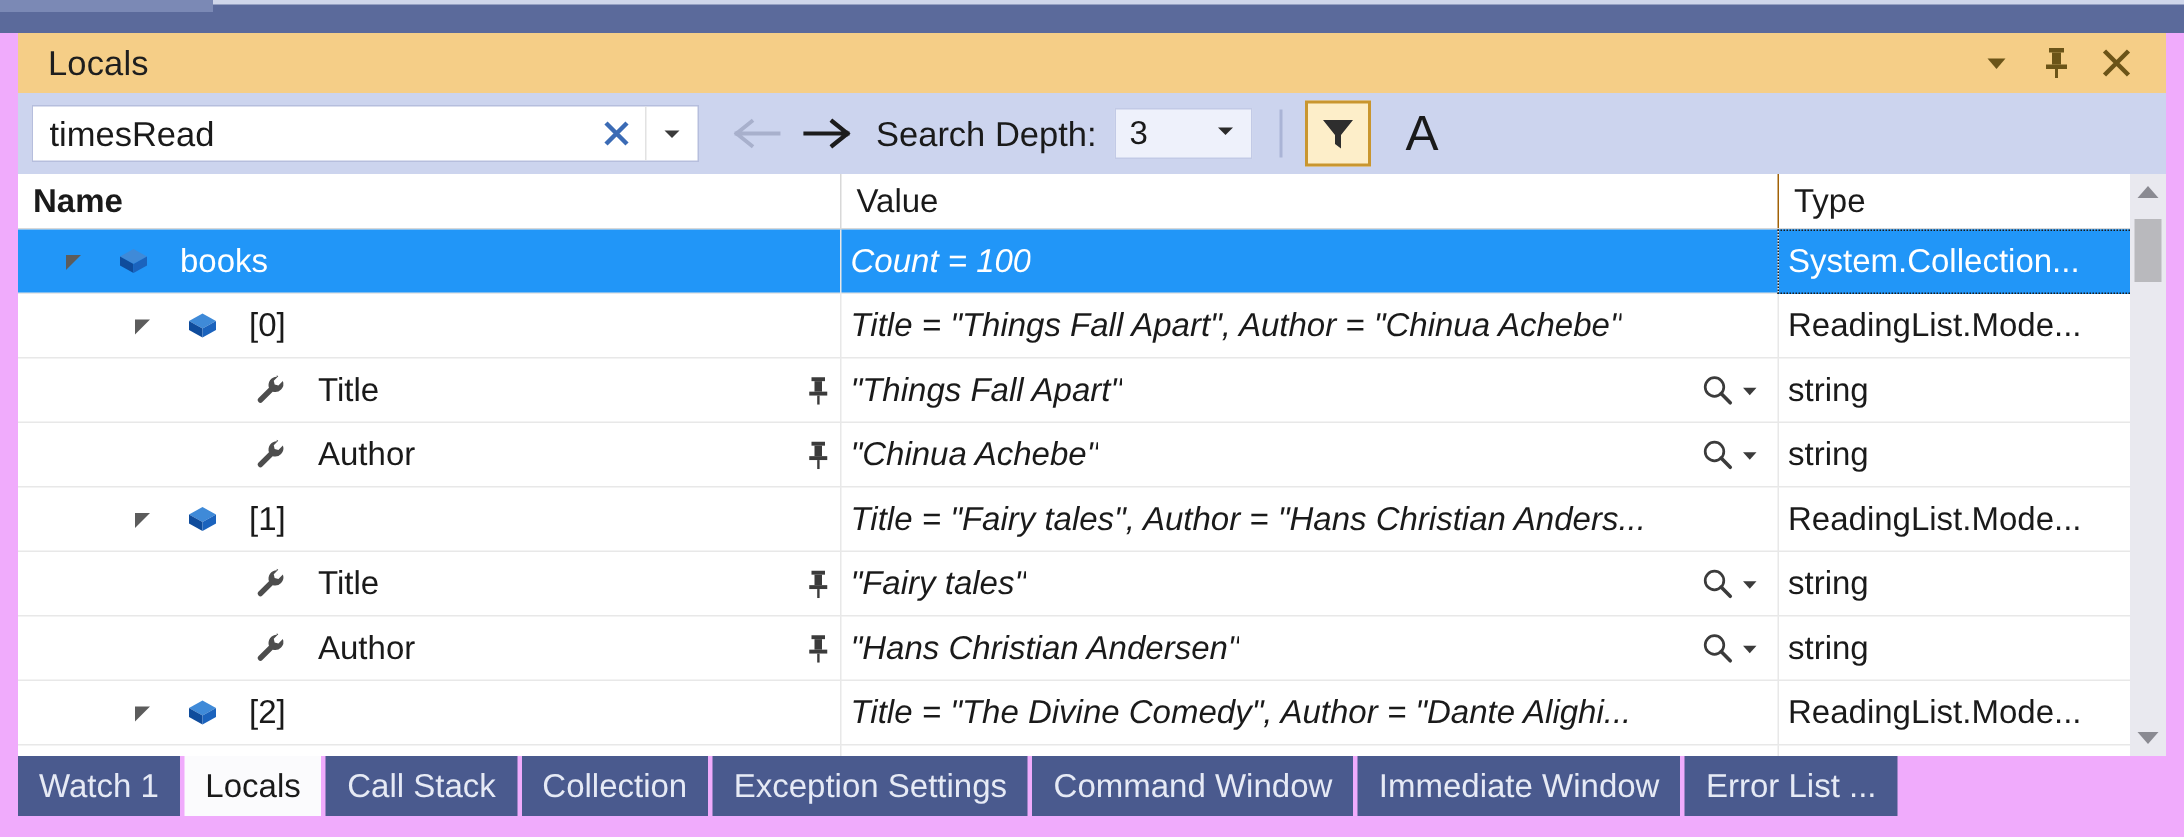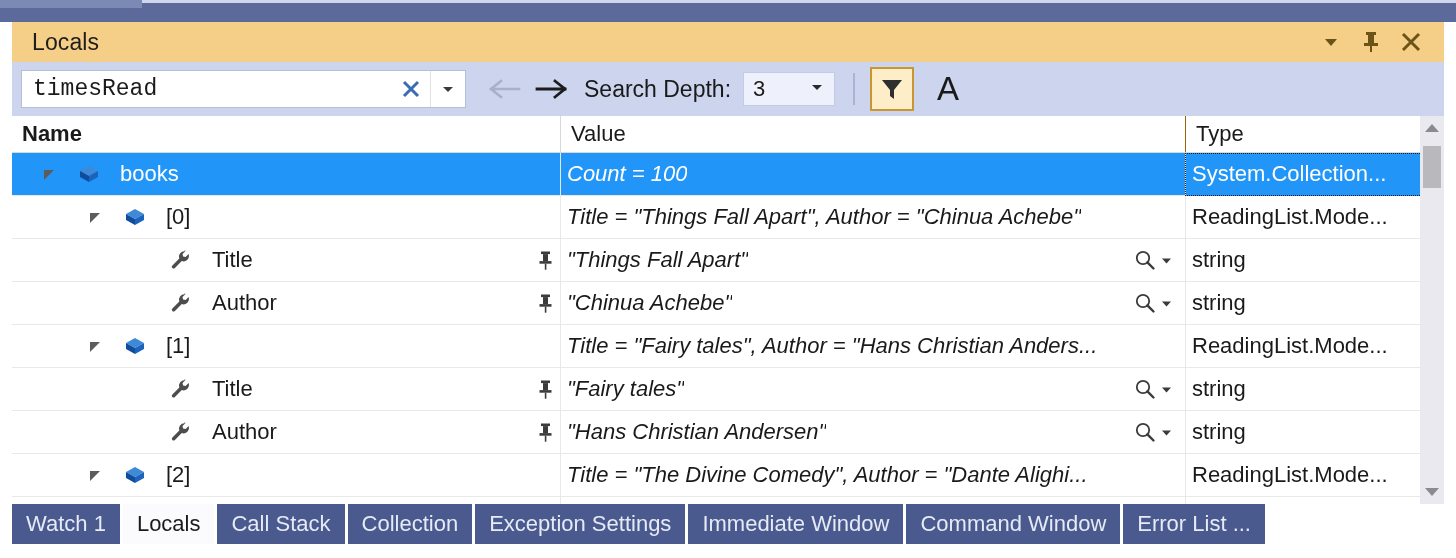--- a/index.html
+++ b/index.html
@@ -2,21 +2,21 @@
 <html><head>
 <meta charset="utf-8">
 <style>
   * { box-sizing: border-box; margin: 0; padding: 0; }
   html, body {
     width: 1456px; height: 558px;
     font-family: "Liberation Sans", sans-serif;
     background: #5b6a9b;
     overflow: hidden;
   }
-  .app { position: relative; width: 1456px; height: 558px; background: #ffffff; padding-left: 16px; }
+  .app { position: relative; width: 1456px; height: 558px; background: #f0abfc; padding-left: 16px; }
 
   
   .top-strip { position: absolute; left: 0; top: 0; width: 1456px; height: 22px; background: #5b6a9b; }
   .top-strip .ghost-tab { position: absolute; left: 0; top: 0; width: 142px; height: 8px; background: #7b89b5; }
   .top-strip .ghost-line { position: absolute; left: 142px; top: 0; width: 1314px; height: 3px; background: #cfd6ea; }
 
   
   .titlebar {
     position: absolute; left: 12px; top: 22px; width: 1432px; height: 40px;
     background: #f5ce87;
@@ -29,21 +29,21 @@
   .tb-btn { width: 34px; height: 32px; display: flex; align-items: center; justify-content: center; cursor: pointer; }
   .tb-btn svg { display: block; }
 
   
   .toolbar {
     position: absolute; left: 12px; top: 62px; width: 1432px; height: 54px;
     background: #ccd4ee; display: flex; align-items: center;
   }
   .searchbox {
     margin-left: 9px; width: 445px; height: 38px; background: #ffffff;
-    border: 1px solid #b6bedd; display: flex; align-items: center; font-family: Liberation Mono, monospace;
+    border: 1px solid #b6bedd; display: flex; align-items: center;
   }
   .searchbox .q {
     flex: 1; font-size: 23px; color: #1a1a1a; padding-left: 11px; white-space: nowrap; overflow: hidden;
   }
   .clear-btn { width: 38px; height: 36px; display: flex; align-items: center; justify-content: center; cursor: pointer; }
   .sb-sep { width: 1px; height: 36px; background: #e2e2e2; }
   .sb-drop { width: 34px; height: 36px; display: flex; align-items: center; justify-content: center; cursor: pointer; }
 
   .nav-btns { display: flex; align-items: center; margin-left: 20px; gap: 8px; }
   .nav-btn { width: 38px; height: 36px; display: flex; align-items: center; justify-content: center; cursor: pointer; }
@@ -500,23 +500,23 @@
       <div class="tab">
         <span>Call Stack</span>
       </div>
       <div class="tab">
         <span>Collection</span>
       </div>
       <div class="tab">
         <span>Exception Settings</span>
       </div>
       <div class="tab">
+        <span>Command Window</span>
+      </div>
+      <div class="tab">
         <span>Immediate Window</span>
       </div>
       <div class="tab">
-        <span>Command Window</span>
-      </div>
-      <div class="tab">
         <span>Error List ...</span>
       </div>
     </div>
 
 </div>
 
 </body></html>

